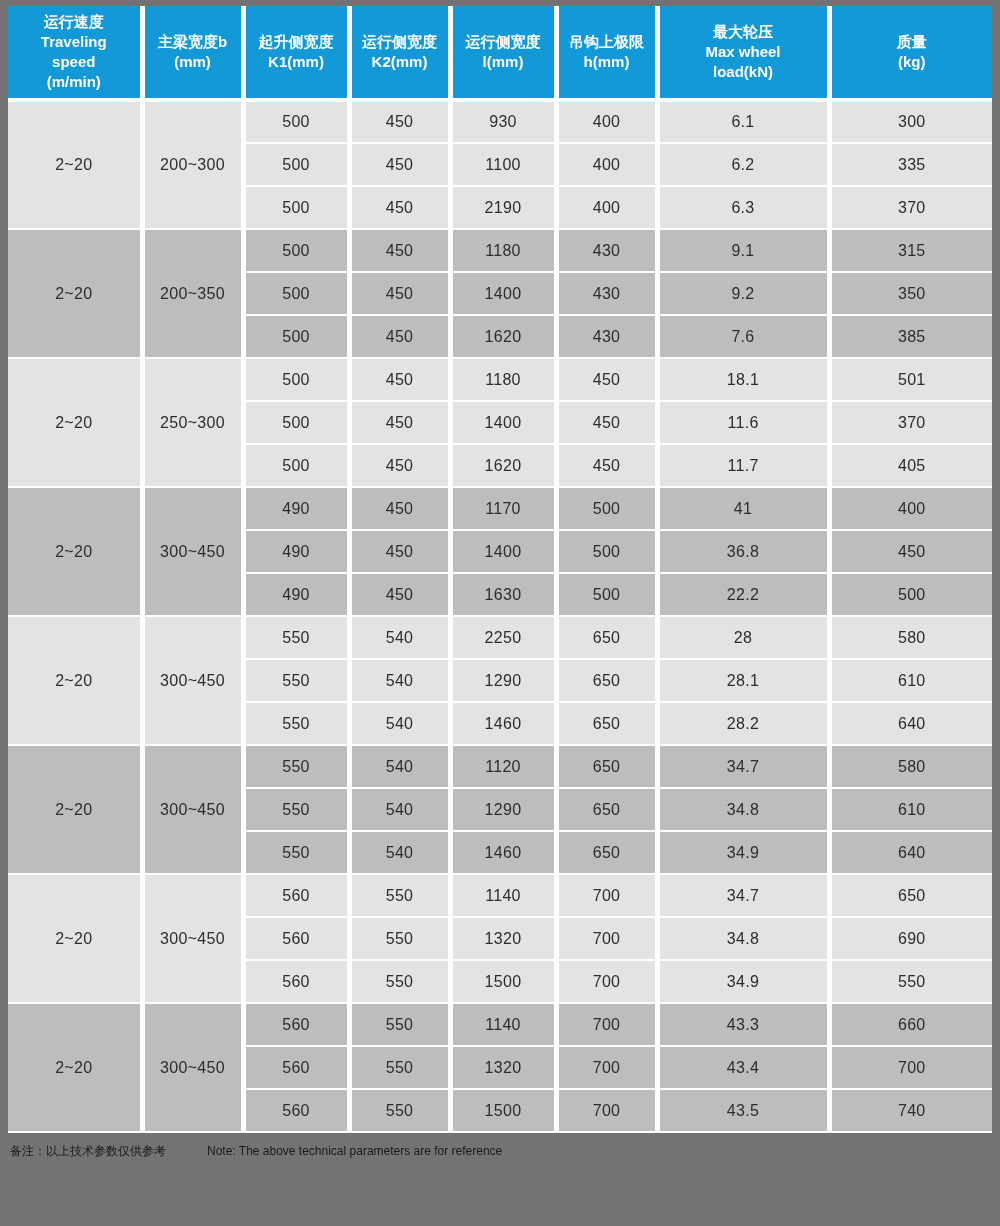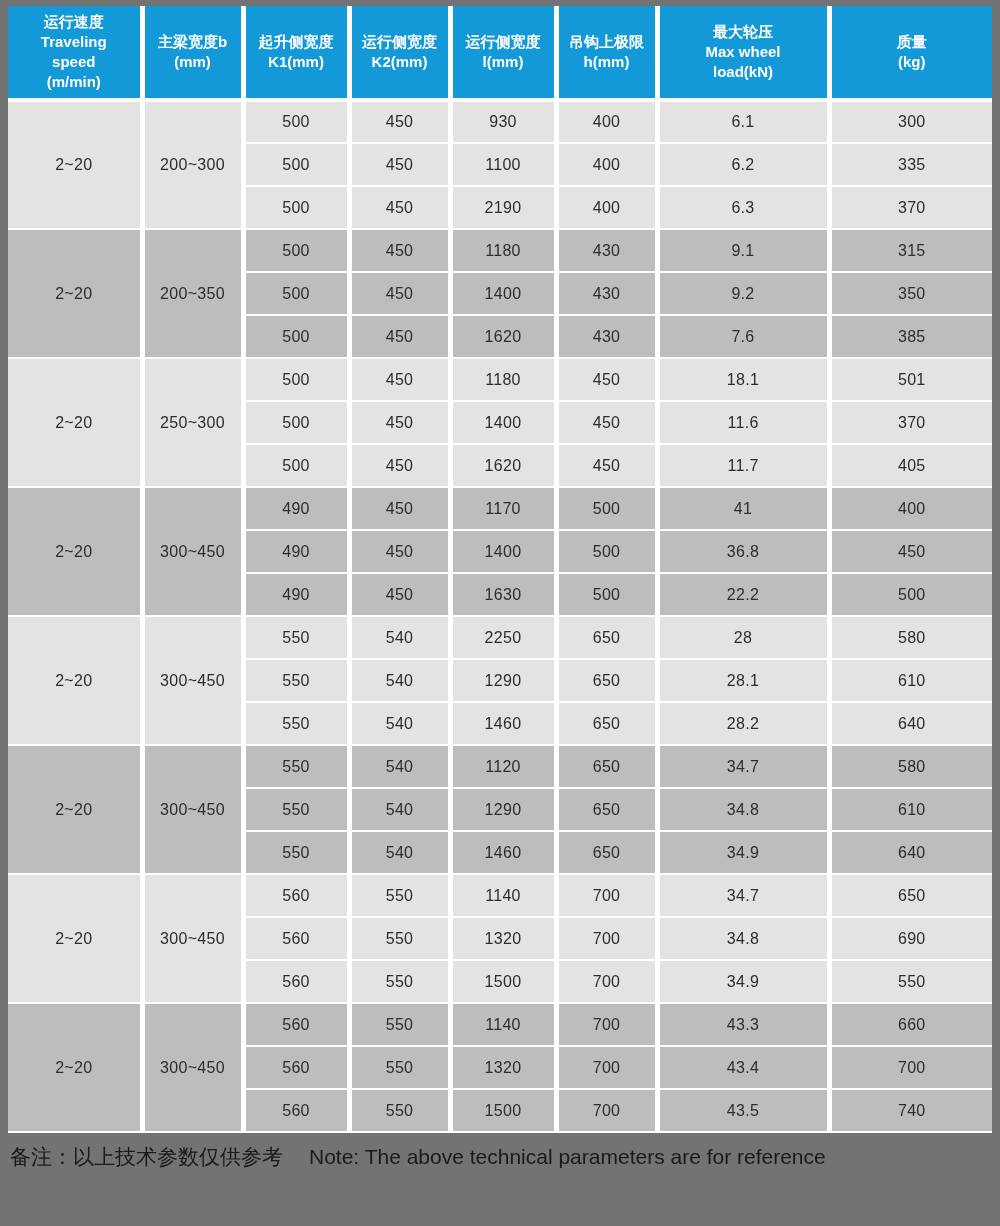--- a/index.html
+++ b/index.html
@@ -51,26 +51,26 @@
   }
   tr.group-light td { background: #e3e3e1; }
   tr.group-dark  td { background: #bdbdbd; }
   tr.group-last td,
   td.merged {
     border-bottom: 5px solid #ffffff;
   }
   .footer-note {
     margin-top: 10px;
     padding-left: 2px;
-    font-size: 21px;
+    font-size: 12px;
     color: #1a1a1a;
     display: flex;
     align-items: baseline;
   }
-  .footer-note .note-en { margin-left: 26px; }
+  .footer-note .note-en { margin-left: 41px; }
 </style>
 </head>
 <body>
 
 <div class="page">
 
   <table class="spec">
     <colgroup>
       <col style="width:134px">
       <col style="width:101px">

